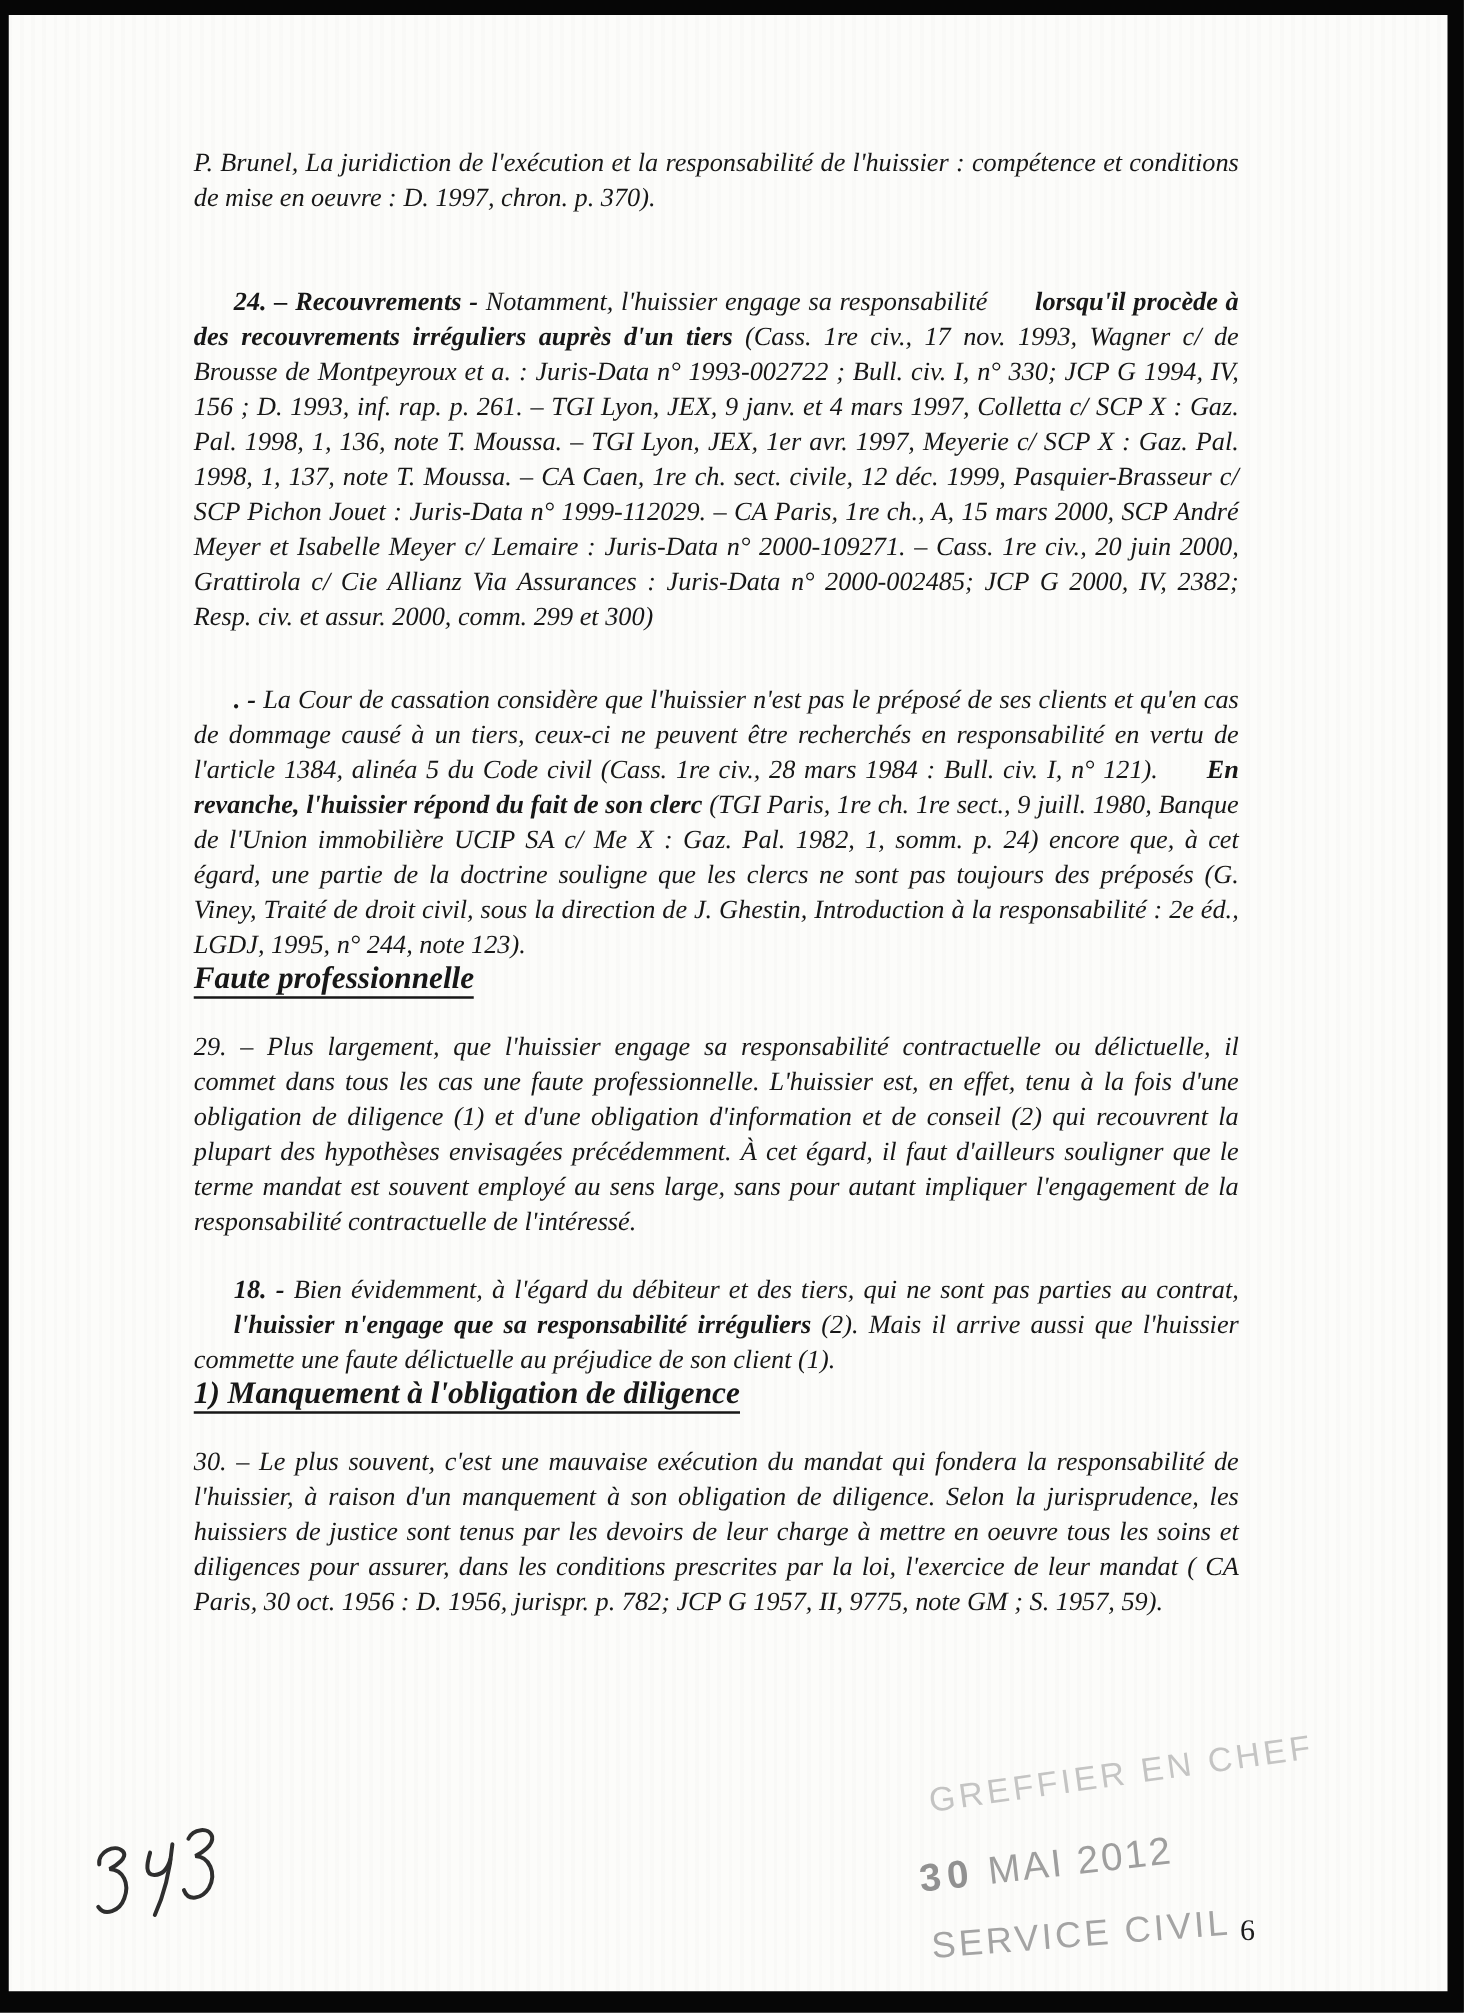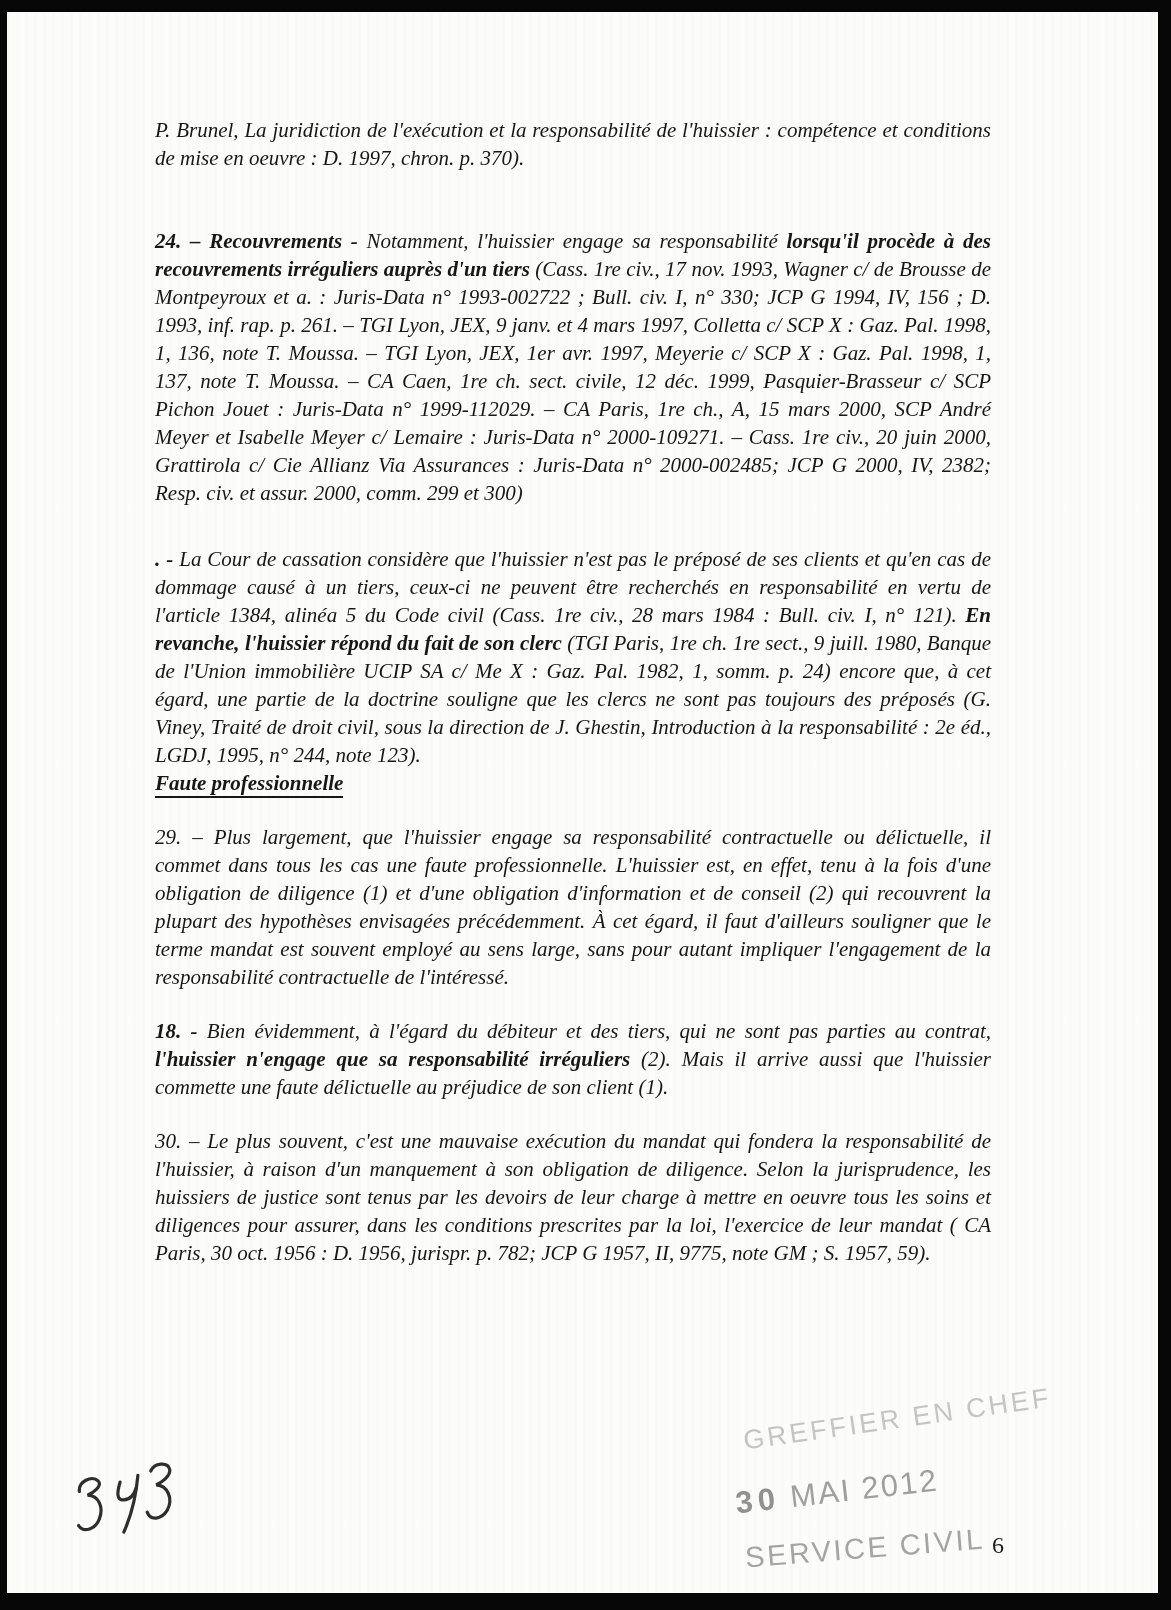--- a/index.html
+++ b/index.html
@@ -22,28 +22,28 @@
     position:absolute;
     left:148px;top:104px;
     width:836px;
     color:#171717;
     font-style:italic;
     font-size:21px;
     line-height:28px;
     text-align:justify;
   }
   .para{margin:0;}
-  .para .b{font-weight:bold;}
+  .para .b{font-weight:bold;margin-left:32px;}
   .gap-sm{margin-top:26px;}
   .gap-md{margin-top:38px;}
   .gap-lg{margin-top:55px;}
   .gap-xl{margin-top:64px;}
   .doc-heading{
     margin:0;
-    font-size:21px;
+    font-size:25px;
     font-weight:bold;
     font-style:italic;
     display:block;
     text-align:left;
   }
   .doc-heading span{
     border-bottom:2.5px solid #171717;
     padding-bottom:1px;
   }
   .footer-item{position:absolute;white-space:nowrap;}
@@ -100,20 +100,23 @@
 
       <h3 class="doc-heading gap-sm">
         <span>Faute professionnelle</span>
       </h3>
 
       <p class="para gap-sm"><span>29. – Plus largement, que l'huissier engage sa responsabilité contractuelle ou délictuelle, il commet dans tous les cas une faute professionnelle. L'huissier est, en effet, tenu à la fois d'une obligation de diligence (1) et d'une obligation d'information et de conseil (2) qui recouvrent la plupart des hypothèses envisagées précédemment. À cet égard, il faut d'ailleurs souligner que le terme mandat est souvent employé au sens large, sans pour autant impliquer l'engagement de la responsabilité contractuelle de l'intéressé.</span></p>
 
 
       <p class="para gap-sm"><span class="b">18. - </span><span>Bien évidemment, à l'égard du débiteur et des tiers, qui ne sont pas parties au contrat, </span><span class="b">l'huissier n'engage que sa responsabilité irréguliers </span><span>(2). Mais il arrive aussi que l'huissier commette une faute délictuelle au préjudice de son client (1).</span></p>
 
+      <h3 class="doc-heading gap-xl">
+        <span>1) Manquement à l'obligation de diligence</span>
+      </h3>
 
       <p class="para gap-sm"><span>30. – Le plus souvent, c'est une mauvaise exécution du mandat qui fondera la responsabilité de l'huissier, à raison d'un manquement à son obligation de diligence. Selon la jurisprudence, les huissiers de justice sont tenus par les devoirs de leur charge à mettre en oeuvre tous les soins et diligences pour assurer, dans les conditions prescrites par la loi, l'exercice de leur mandat ( CA Paris, 30 oct. 1956 : D. 1956, jurispr. p. 782;  JCP G 1957, II, 9775, note GM ; S. 1957, 59).</span></p>
 
 
     </div>
 
     <div class="footer-item stamp stamp-greffier">GREFFIER EN CHEF</div>
 
     <div class="footer-item stamp stamp-date"><span class="day">30</span><span>&nbsp;</span><span>MAI 2012</span></div>
 

